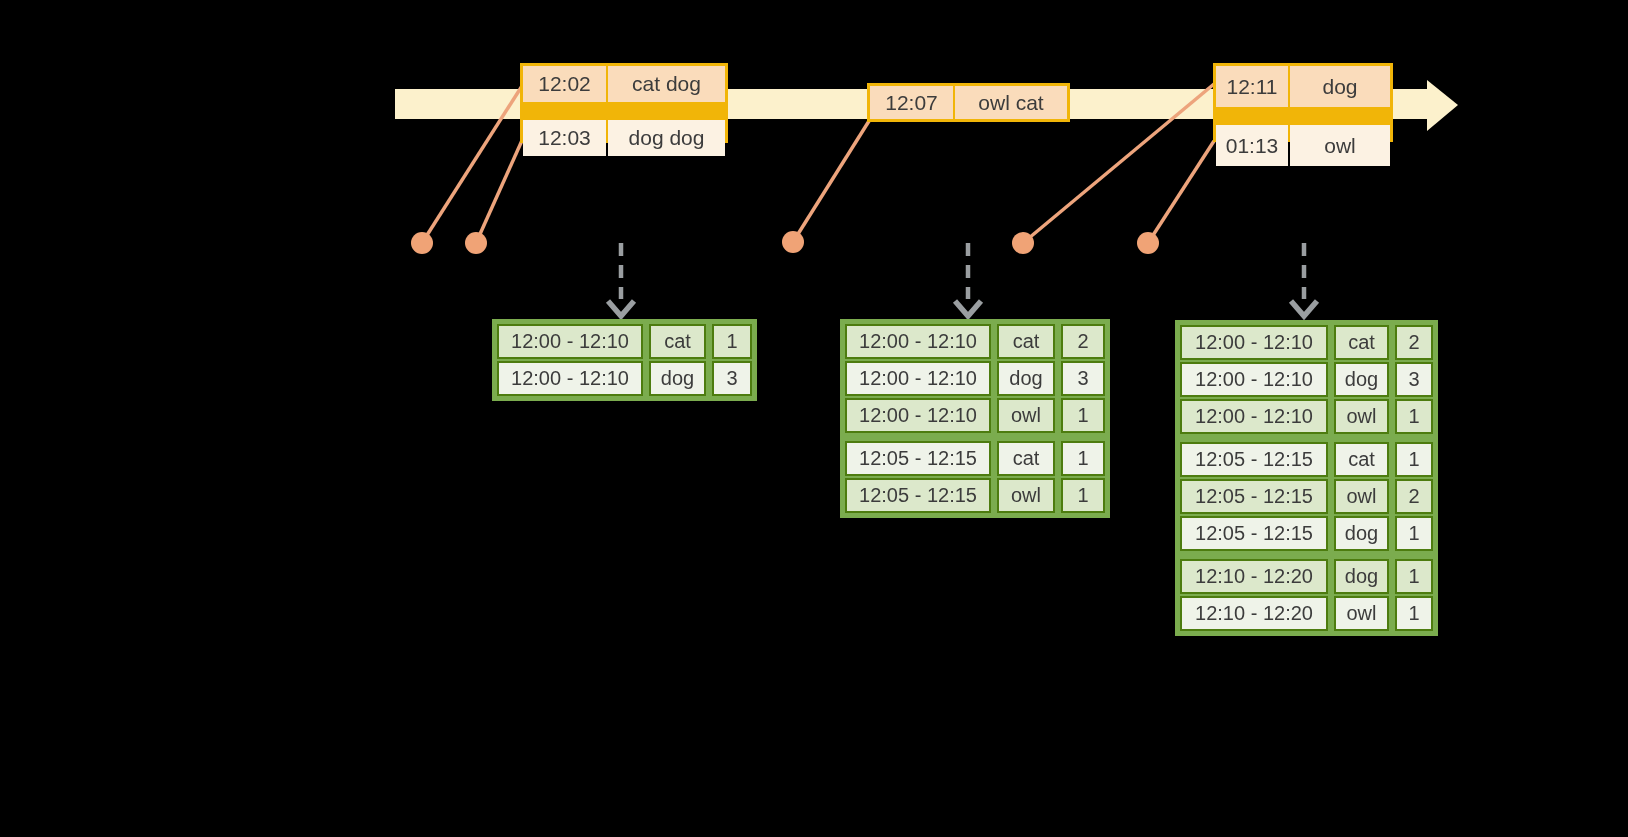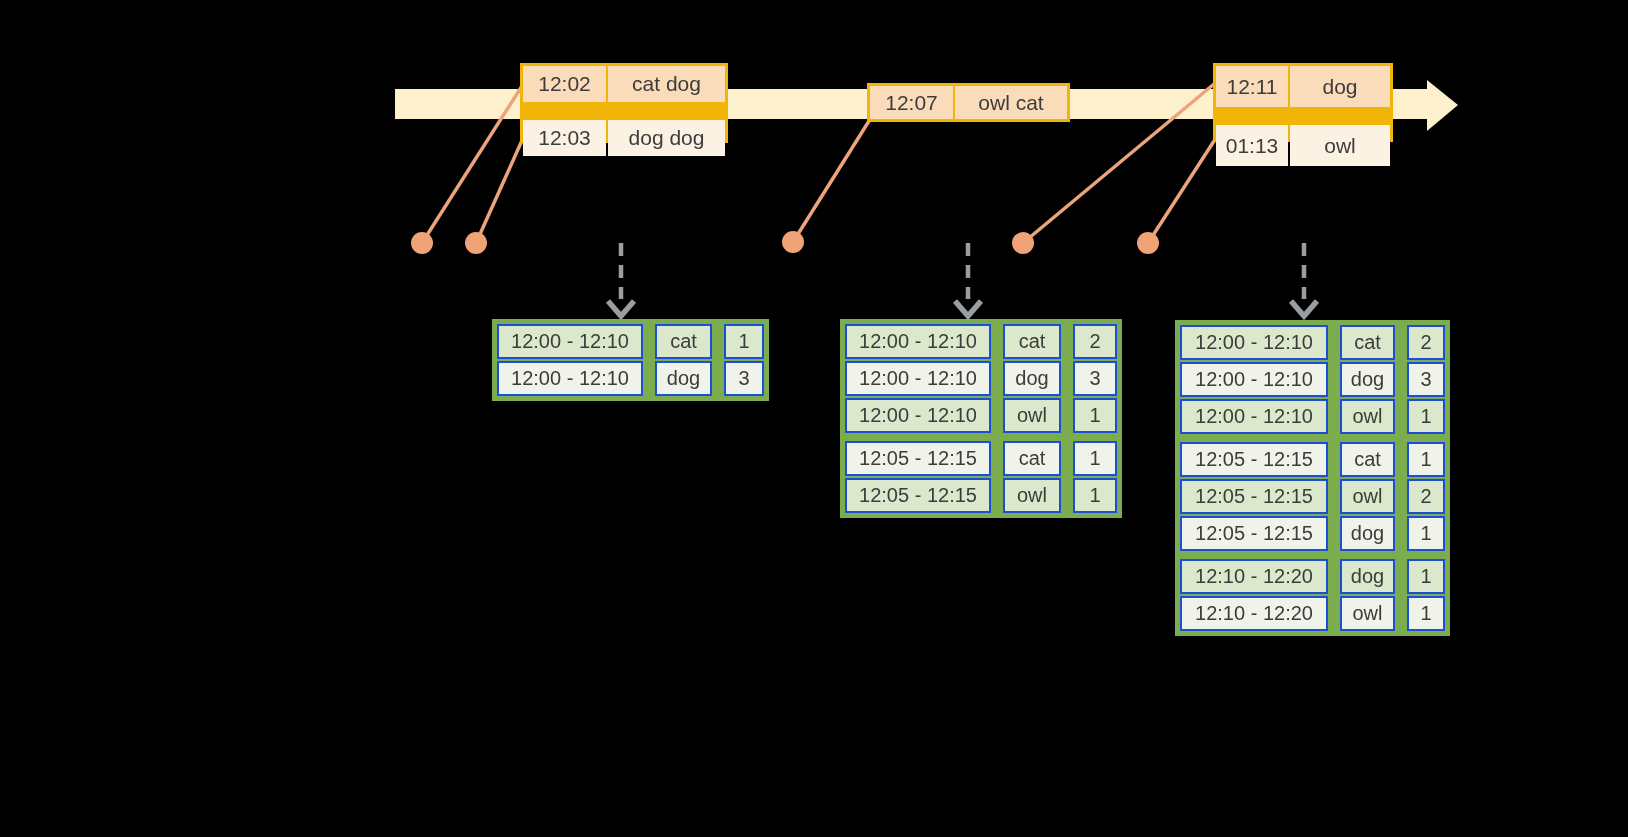--- a/index.html
+++ b/index.html
@@ -28,25 +28,25 @@
   #ebox2 .erow{height:33px;}
   #ebox1 .ecell.time,#ebox2 .ecell.time{width:83px;}
   #ebox3 .ecell.time{width:72px;}
 
   
   .gtable{position:absolute;background:#7bac4e;padding:5px;}
   .grow{display:flex;}
   .grow + .grow{margin-top:2px;}
   .grow.group-start{margin-top:8px;}
   .gcell{
-    box-sizing:border-box;border:2px solid #1d4ed8;height:35px;
+    box-sizing:border-box;border:2px solid #4d7c0f;height:35px;
     display:flex;align-items:center;justify-content:center;
     font-size:20px;color:#3c3c3c;white-space:nowrap;
   }
-  .gcell + .gcell{margin-left:12px;}
+  .gcell + .gcell{margin-left:6px;}
   .grow.dark  .gcell{background:#dce8cb;}
   .grow.light .gcell{background:#eff3e9;}
   .gtable .c-window{width:var(--c1);}
   .gtable .c-word{width:var(--c2);}
   .gtable .c-count{width:var(--c3);}
   #gtable1{left:492px;top:319px;--c1:146px;--c2:57px;--c3:40px;}
   #gtable2{left:840px;top:319px;--c1:146px;--c2:58px;--c3:44px;}
   #gtable3{left:1175px;top:320px;--c1:148px;--c2:55px;--c3:38px;}
 </style>
 </head>

